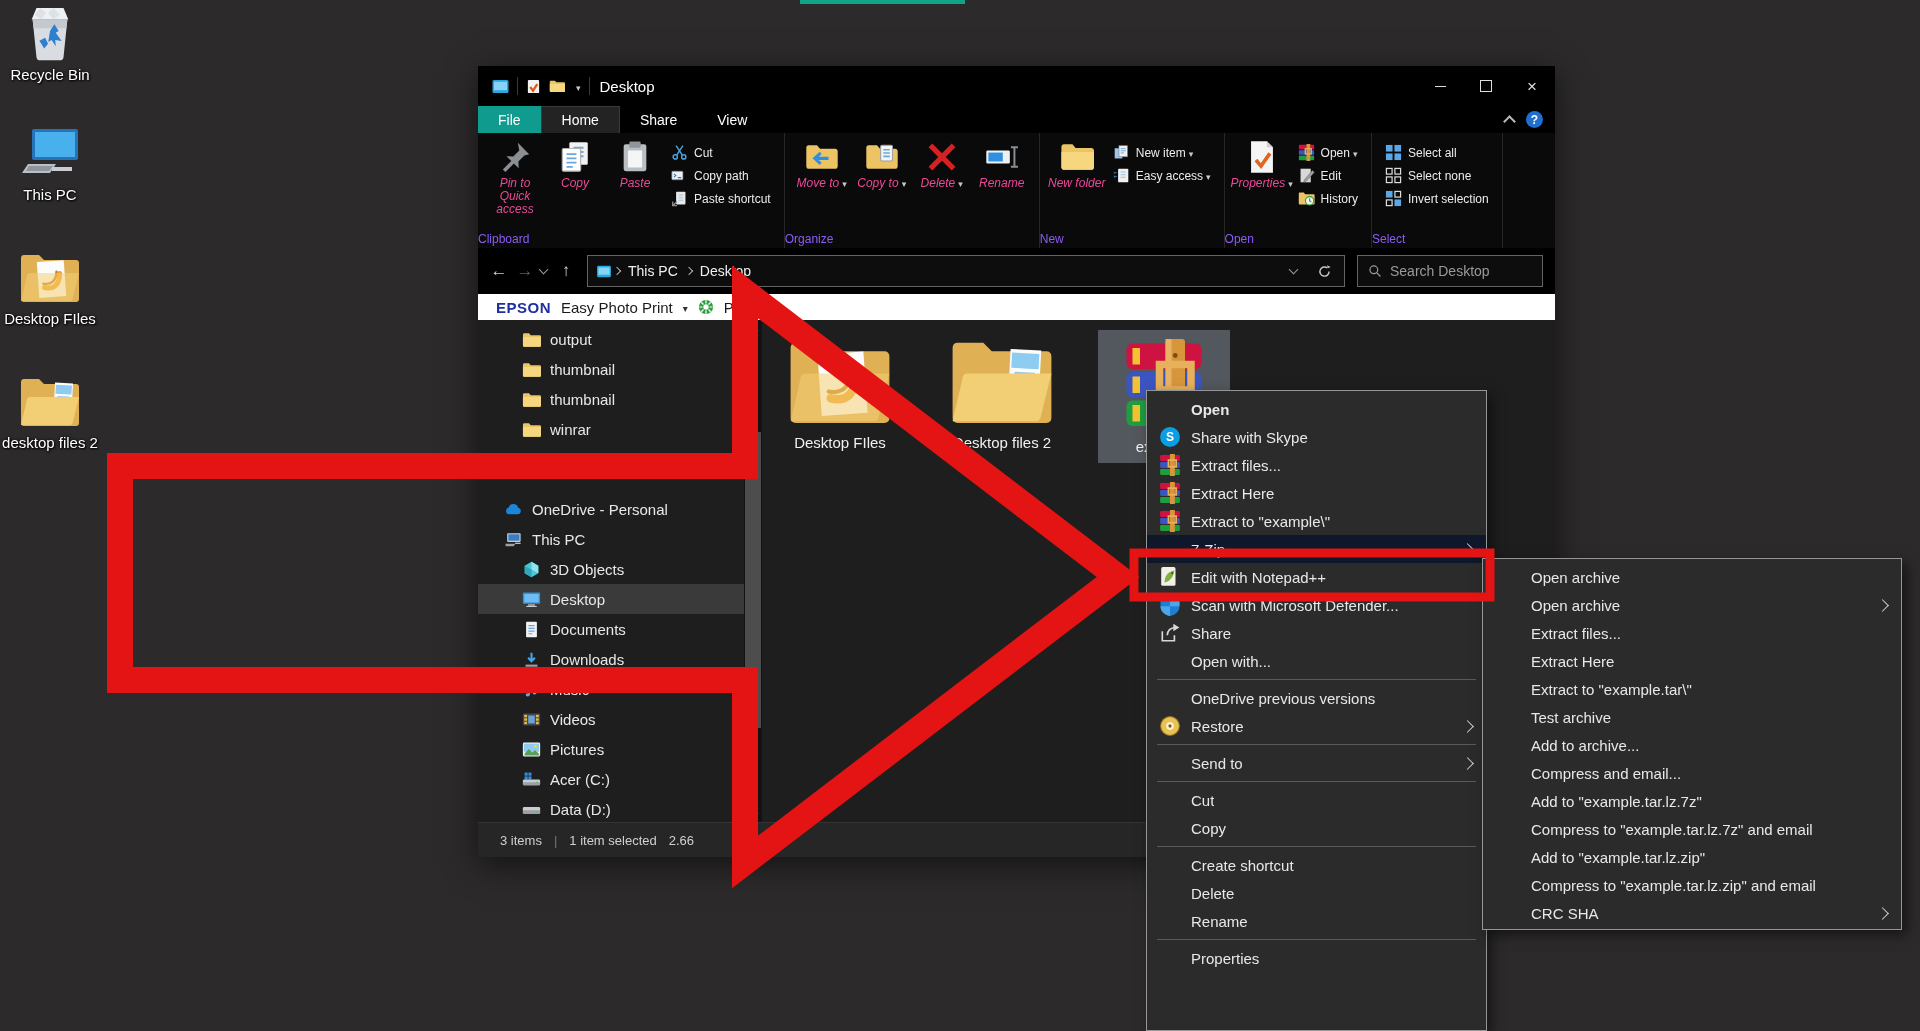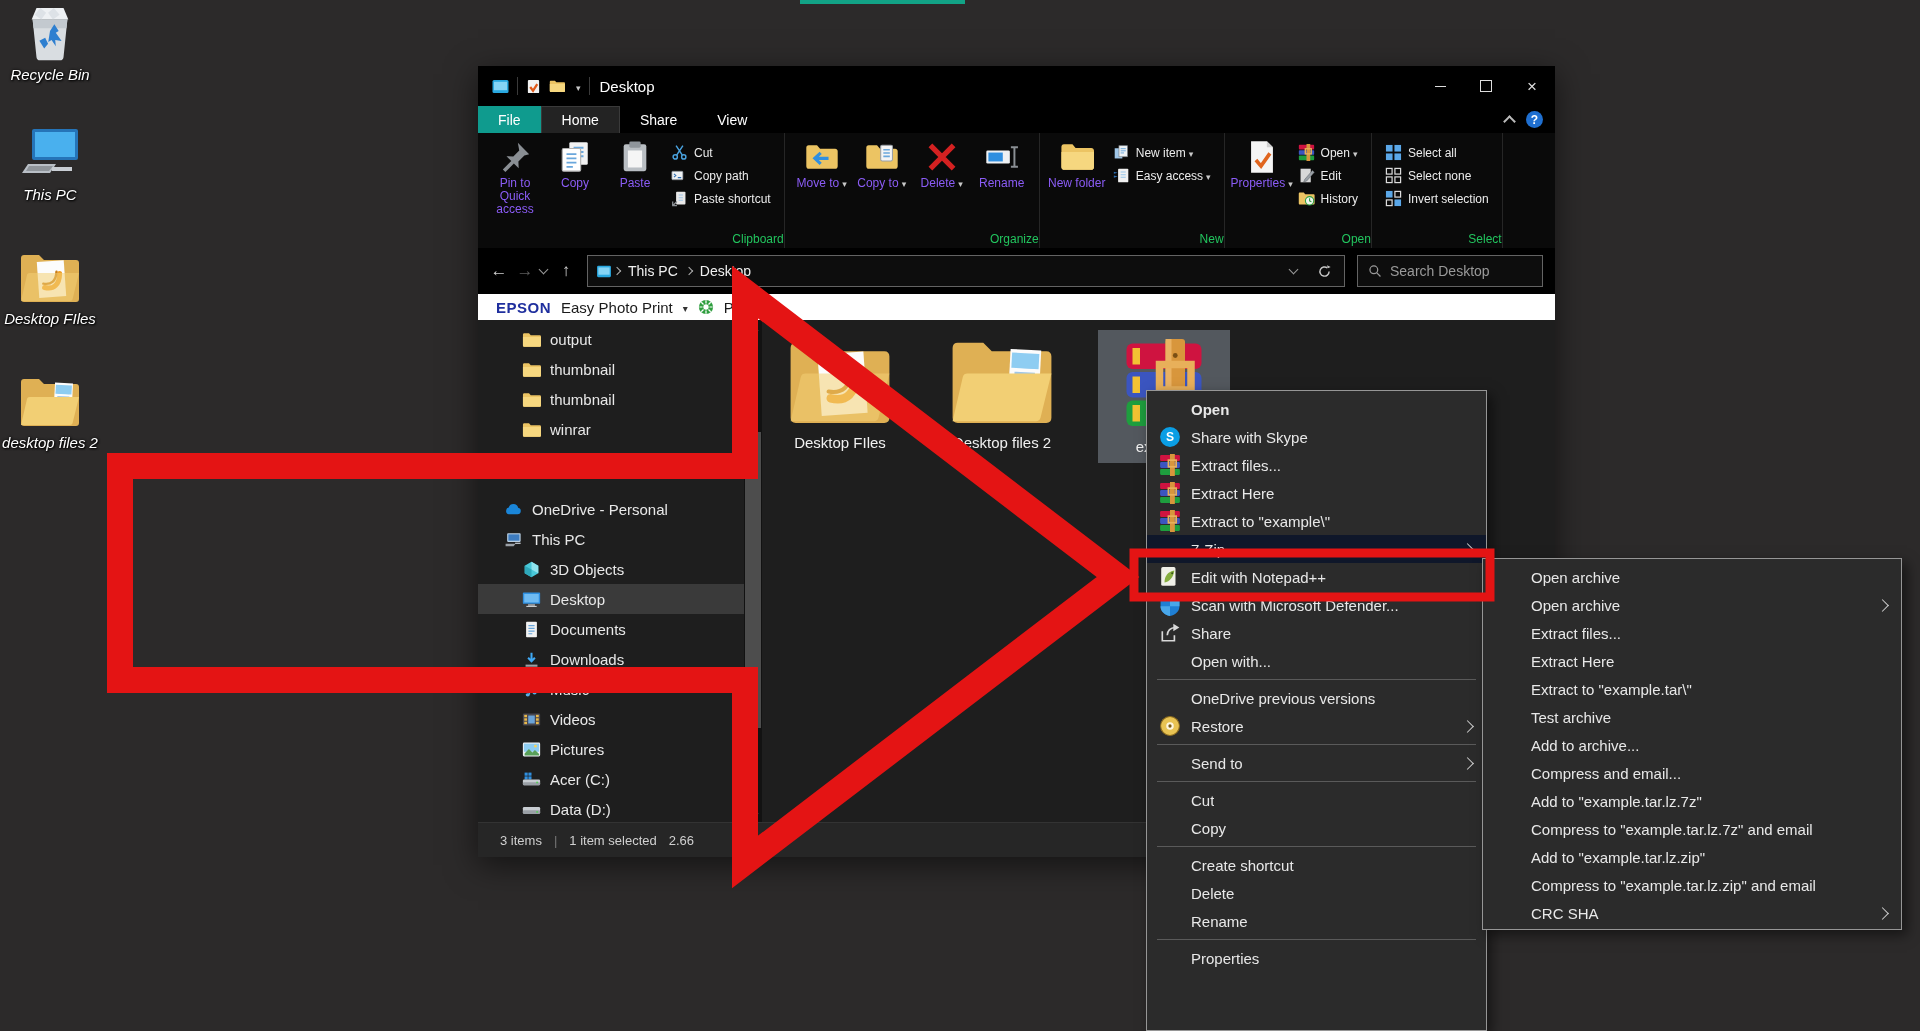--- a/index.html
+++ b/index.html
@@ -6,21 +6,21 @@
   #screen{position:relative;width:1920px;height:1031px;overflow:hidden;
     background:#2c2a2a;font-family:"Liberation Sans","DejaVu Sans",sans-serif;
     -webkit-font-smoothing:antialiased;color:#e8e8e8;}
   .ic{display:inline-flex;align-items:center;justify-content:center;flex:none;}
   .ic svg{width:100%;height:100%;display:block;}
 
   
   #teal-sliver{position:absolute;left:800px;top:0;width:165px;height:4px;background:#12a386;}
 
   
-  .desk-tile{position:absolute;left:2px;width:96px;display:flex;flex-direction:column;align-items:center;cursor:default;font-style:italic;}
+  .desk-tile{position:absolute;left:2px;width:96px;display:flex;flex-direction:column;align-items:center;cursor:default;}
   .desk-label{margin-top:4px;font-size:15px;color:#fff;text-align:center;line-height:17px;
     text-shadow:1px 1px 2px #000,0 0 3px #000;}
 
   
   #window{position:absolute;left:478px;top:66px;width:1077px;height:791px;background:#191919;z-index:10;
     box-shadow:0 8px 30px rgba(0,0,0,.55);}
   .titlebar{position:absolute;left:0;top:0;right:0;height:40px;background:#000;display:flex;align-items:center;}
   .qat{display:flex;align-items:center;gap:8px;padding-left:14px;}
   .qat-sep{width:1px;height:18px;background:#3a3a3a;}
   .win-title{margin-left:10px;font-size:15px;color:#fff;}
@@ -34,23 +34,23 @@
   .tab{padding:0 20px;display:flex;align-items:center;color:#fff;}
   .tab.file{background:#0f9b8e;}
   .tab.active{background:#232323;border:1px solid #3a3a3a;border-bottom:none;}
   .tab-right{margin-left:auto;display:flex;align-items:center;gap:12px;padding-right:12px;}
   .chev-up{width:7px;height:7px;border:solid #bbb;border-width:2px 0 0 2px;transform:rotate(45deg);margin-top:4px;}
   .help-circ{width:17px;height:17px;border-radius:50%;background:#1f6fd0;color:#fff;font-size:12px;font-weight:bold;
     display:flex;align-items:center;justify-content:center;}
 
   .ribbon{position:absolute;left:0;top:67px;right:0;height:115px;background:#0a0a0a;display:flex;}
   .rgroup{position:relative;height:100%;padding:5px 8px 18px 8px;display:flex;align-items:flex-start;gap:2px;border-right:1px solid #262626;box-sizing:border-box;}
-  .rgroup-label{position:absolute;bottom:2px;left:0;right:0;text-align:right;font-size:12px;color:#22c55e;}
+  .rgroup-label{position:absolute;bottom:2px;left:0;right:0;text-align:left;font-size:12px;color:#8b5cf6;}
   .rlarge{width:58px;display:flex;flex-direction:column;align-items:center;padding-top:2px;cursor:default;}
-  .rlarge .rlab{margin-top:3px;font-size:12px;line-height:13px;text-align:center;color:#8b5cf6;}
+  .rlarge .rlab{margin-top:3px;font-size:12px;line-height:13px;text-align:center;color:#ec4899;font-style:italic;}
   .rsmallcol{display:flex;flex-direction:column;gap:2px;margin-top:4px;}
   .rsmall{display:flex;align-items:center;height:21px;padding:0 5px;cursor:default;}
   .rsmall .rlab{font-size:12px;color:#ececec;margin-left:6px;white-space:nowrap;}
   .car::after{content:"▾";font-size:9px;color:#c8c8c8;margin-left:3px;}
 
   .addrrow{position:absolute;left:0;top:182px;right:0;height:46px;background:#000;display:flex;align-items:center;font-size:14px;}
   .navbtn{color:#cfcfcf;font-size:17px;width:26px;text-align:center;}
   .navbtn.dis{color:#5c5c5c;}
   .chev-dn-sm{width:6px;height:6px;border:solid #9a9a9a;border-width:0 1.5px 1.5px 0;transform:rotate(45deg);margin:0 6px 3px 2px;}
   .addrbox{margin-left:8px;height:32px;flex:none;width:758px;background:#0d0d0d;border:1px solid #636363;

